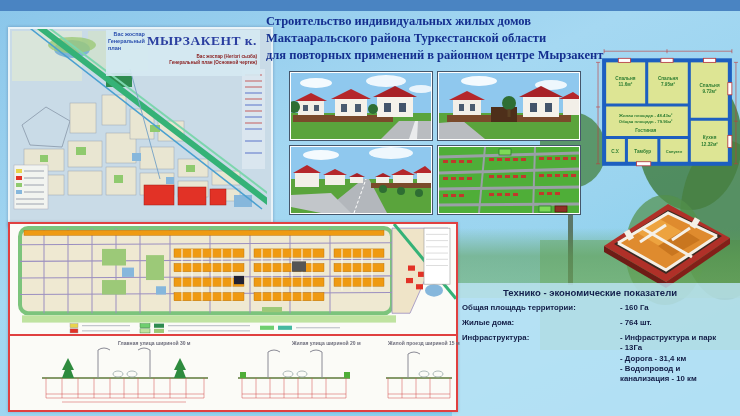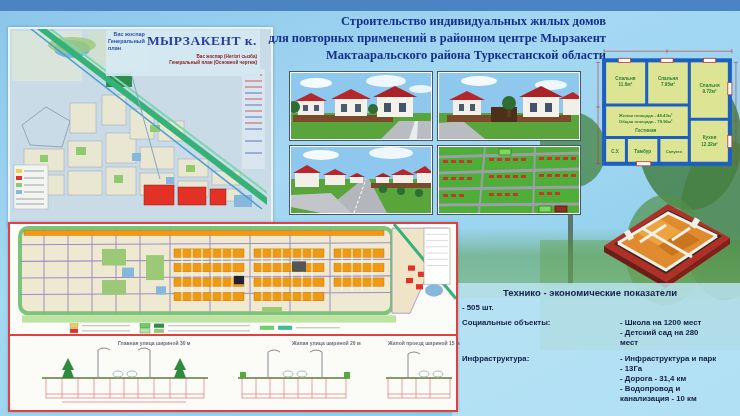--- a/index.html
+++ b/index.html
@@ -19,21 +19,21 @@
   .map-title-block{position:absolute;left:96px;top:1px;width:154px;height:46px;
     background:rgba(213,233,242,.92);padding:1px 3px;box-sizing:border-box;}
   .mtb-row{display:flex;align-items:center;justify-content:flex-end;}
   .mtb-labels{display:flex;flex-direction:column;align-items:flex-end;margin-right:2px;}
   .mtb-labels span{font-size:5.5px;font-weight:bold;color:#2b4fae;line-height:1.25;}
   .town-name{font-family:"Liberation Serif",serif;font-weight:bold;font-size:13.5px;
     color:#2b3fa0;letter-spacing:.5px;white-space:nowrap;}
   .mtb-sub{font-size:4.6px;font-weight:bold;color:#8a2020;text-align:right;line-height:1.45;margin-top:2px;}
 
   
-  .main-title{position:absolute;left:266px;top:13px;width:340px;text-align:right;
+  .main-title{position:absolute;left:266px;top:13px;width:340px;text-align:left;
     font-family:"Liberation Serif",serif;font-weight:bold;font-size:12.5px;color:#142f8f;line-height:1.35;}
 
   
   .renders{position:absolute;left:289px;top:71px;width:292px;height:142px;
     display:grid;grid-template-columns:1fr 1fr;grid-template-rows:1fr 1fr;gap:4px;}
   .render-cell{background:#fff;border:1px solid #45566b;padding:1px;box-sizing:border-box;}
   .render-cell svg{display:block;width:100%;height:100%;}
 
   
   .floorplan{position:absolute;left:596px;top:46px;width:144px;height:124px;}
@@ -171,22 +171,22 @@
       </div>
       <div class="mtb-sub">
         <div>Бас жоспар (Негізгі сызба)</div>
         <div>Генеральный план (Основной чертеж)</div>
       </div>
     </div>
   </div>
 
   <div class="main-title">
     <div>Строительство индивидуальных жилых домов</div>
+    <div>Мактааральского района Туркестанской области</div>
     <div>для повторных применений в районном центре Мырзакент</div>
-    <div>Мактааральского района Туркестанской области</div>
   </div>
 
   <div class="renders">
     <div class="render-cell">
       <svg viewBox="0 0 140 66" preserveAspectRatio="none">
         <rect width="140" height="42" fill="#8fc8ee"></rect>
         <ellipse cx="25" cy="10" rx="16" ry="5" fill="#fff" opacity="0.9"></ellipse>
         <ellipse cx="95" cy="8" rx="20" ry="6" fill="#fff" opacity="0.85"></ellipse>
         <ellipse cx="130" cy="16" rx="12" ry="4" fill="#fff" opacity="0.8"></ellipse>
         <rect y="40" width="140" height="26" fill="#5aa43c"></rect>
@@ -393,30 +393,30 @@
     </g>
     <g fill="#f5f0e6">
       <rect x="30" y="46" width="6" height="10" transform="rotate(-30 33 51)"></rect>
       <rect x="96" y="34" width="6" height="10" transform="rotate(30 99 39)"></rect>
     </g>
   </svg>
 
   <div class="indicators">
     <div class="ind-heading">Технико - экономические показатели</div>
     <div class="ind-row">
+      <div class="ind-label">Общая площадь территории:</div>
       <div class="ind-values">
-          <div>- 505 шт.</div>
+          <div>- 160 Га</div>
         </div>
     </div>
     <div class="ind-row">
-      <div class="ind-label">Социальные объекты:</div>
+      <div class="ind-label">Жилые дома:</div>
       <div class="ind-values">
-        <div>- Школа на 1200 мест</div>
-        <div>- Детский сад на 280 мест</div>
-      </div>
+          <div>- 764 шт.</div>
+        </div>
     </div>
     <div class="ind-row">
       <div class="ind-label">Инфраструктура:</div>
       <div class="ind-values">
         <div>- Инфраструктура и парк - 13Га</div>
         <div>- Дорога - 31,4 км</div>
         <div>- Водопровод и канализация - 10 км</div>
 
       </div>
     </div>

